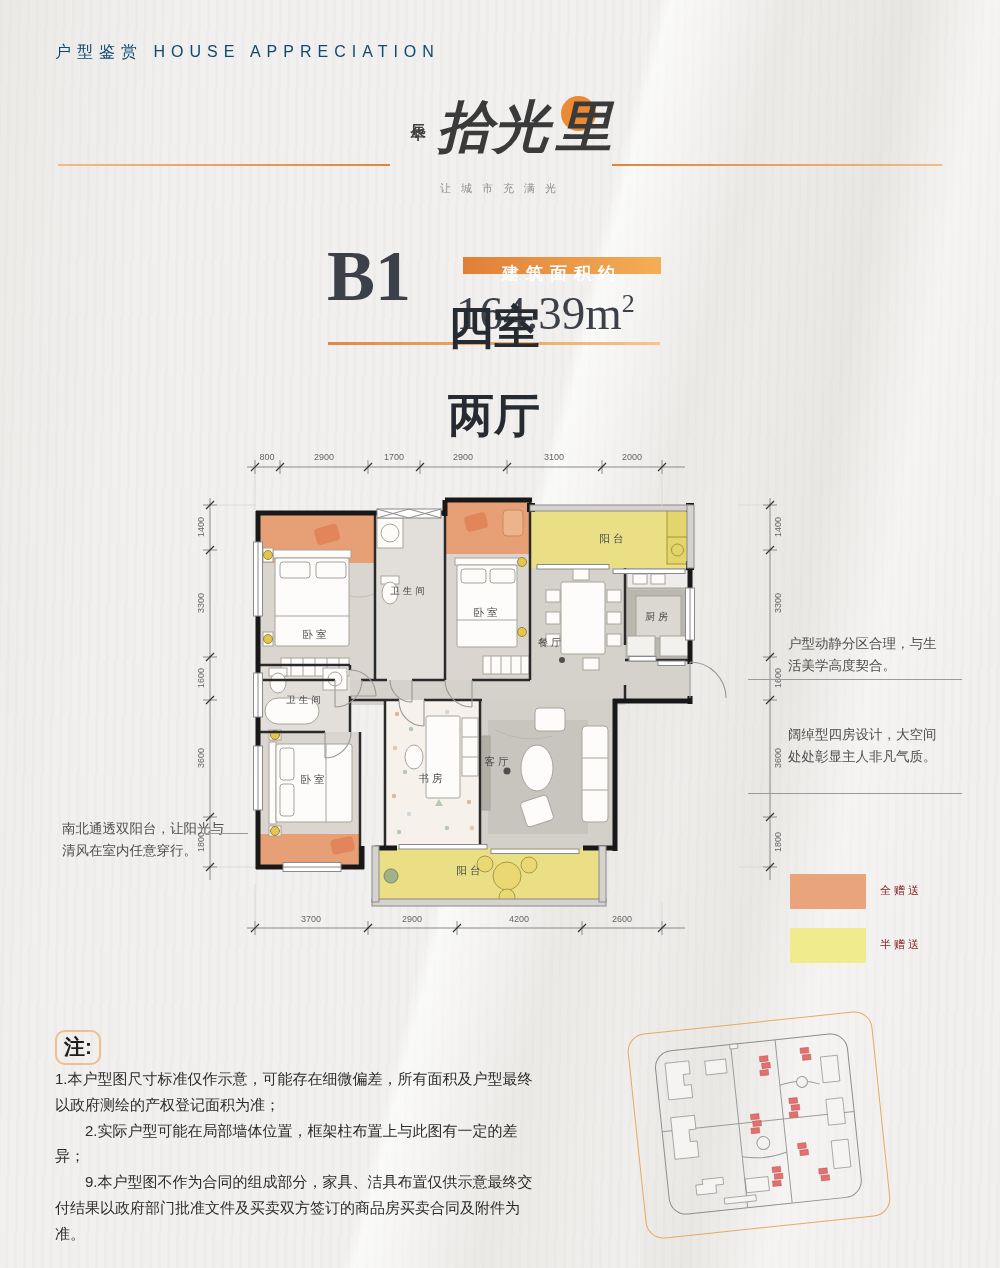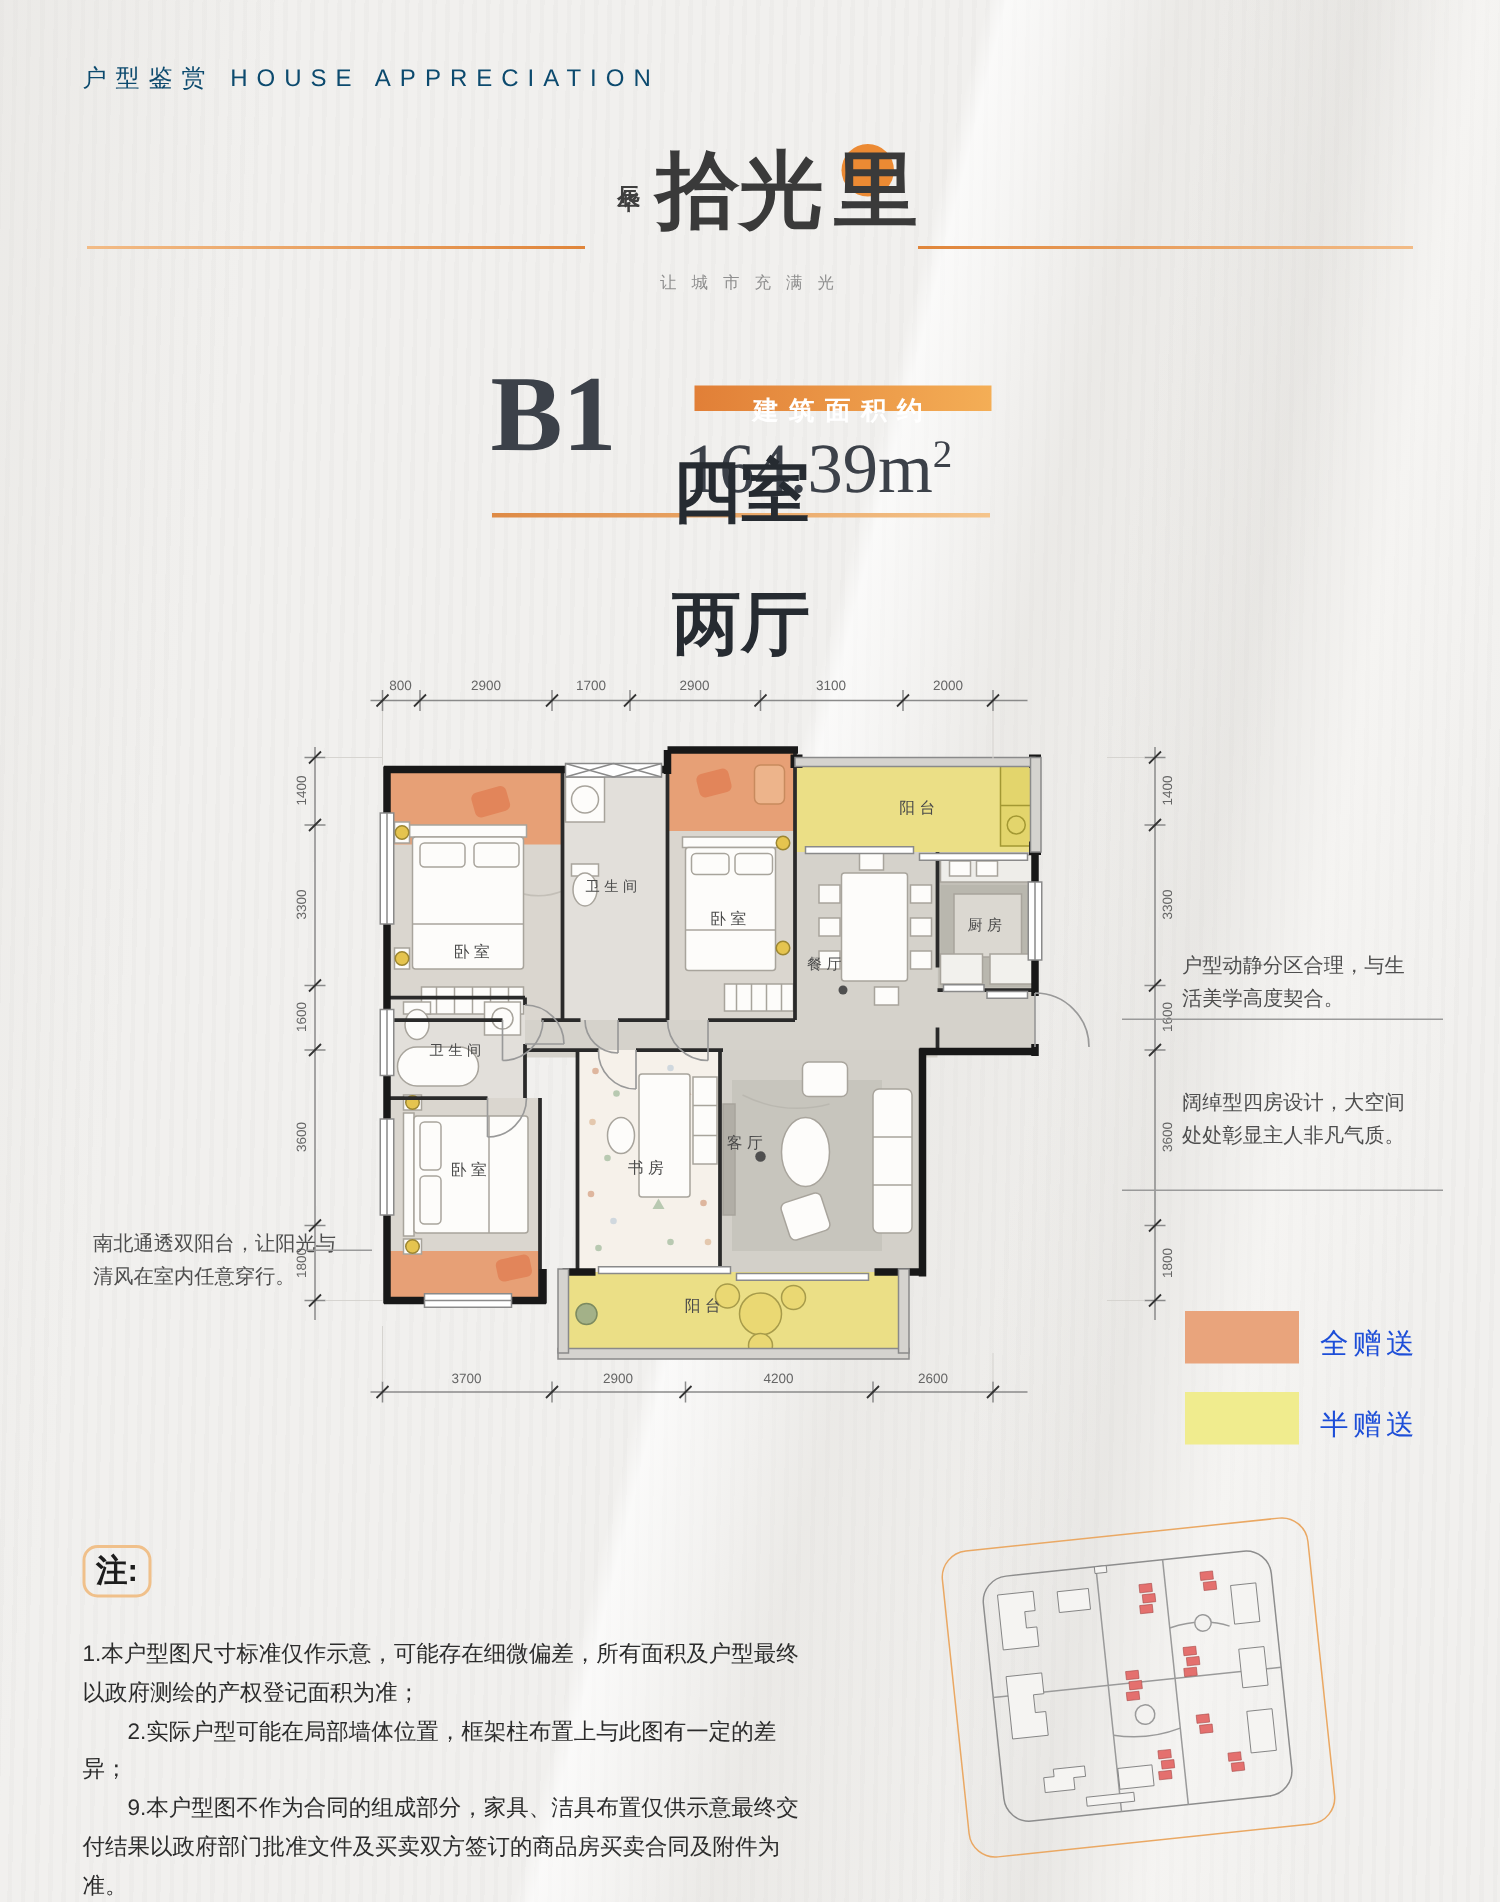--- a/index.html
+++ b/index.html
@@ -24,21 +24,21 @@
 
   
   .header { left:55px; top:42px; font-size:16px; letter-spacing:6px; color:#0c4a6e; }
 
   
   .logo-side { left:408px; top:111px; writing-mode:vertical-rl; font-size:15px; font-weight:bold;
     color:#3f3f3f; letter-spacing:3px; }
   .brand-main { left:437px; top:99px; display:flex; gap:7px; font-size:56px; font-weight:800; color:#3a3a3a; line-height:1; }
   .brand-b { position:relative; }
   .brand-circle { position:absolute; top:-3px; left:5px; width:35px; height:35px; border-radius:50%; background:#ec8a33; }
-  .brand-char { position:relative; }
+  .brand-char { position:relative;font-style:italic; }
   .slogan { left:440px; top:181px; font-size:11px; letter-spacing:10px; color:#8f8f8f; }
   .h-line { top:164px; height:2px; }
   .h-line.l { left:58px; width:332px; background:linear-gradient(90deg,#f2bb86,#e0853a); }
   .h-line.r { left:612px; width:330px; background:linear-gradient(90deg,#e0853a,#f2bb86); }
 
   
   .unit-name { left:327px; top:240px; font-family:"Liberation Serif", serif; font-size:72px; font-weight:600; color:#3c4149; line-height:1; }
   .area-badge { left:463px; top:257px; width:198px; height:17px; line-height:33px; text-align:center;
     background:linear-gradient(90deg,#e17f37,#f4ae56); color:#fff; font-size:17px; font-weight:bold; letter-spacing:7px; }
   .area-value { left:456px; top:286px; font-family:"Liberation Serif", serif; font-size:47px; color:#3c4149; }
@@ -53,28 +53,28 @@
 
   
   .ann { color:#4e4e4e; font-size:13.5px; line-height:1.62; }
   .ann-left { left:62px; top:818px; width:168px; }
   .ann-rt { left:788px; top:633px; width:154px; }
   .ann-rb { left:788px; top:724px; width:154px; }
   .ann-line { height:1px; background:#9a9a9a; }
 
   
   .legend-swatch { width:76px; height:35px; }
-  .legend-label { font-size:19px; letter-spacing:3px; color:#1d4ed8; }
+  .legend-label { font-size:11px; letter-spacing:3px; color:#7f1d1d; }
 
   
   .notes { left:55px; top:1030px; width:484px; }
   .note-tag { display:inline-block; border:2px solid #f0c08a; border-radius:10px; padding:1px 7px 2px;
     font-size:21px; font-weight:bold; color:#1d1d1d; }
   .notes p { margin:0; font-size:15px; line-height:1.72; color:#2c2c2c; }
-  .notes .first { margin-top:25px; }
+  .notes .first { margin-top:1px; }
 
   
   .siteplan { left:636px; top:1022px; width:246px; height:206px; transform:rotate(-6deg);
     border:1.5px solid #eaa863; border-radius:18px; padding:5px; }
   .siteplan svg { width:100%; height:100%; }
 </style>
 </head>
 <body>
 
 <div class="abs bg1"></div>

